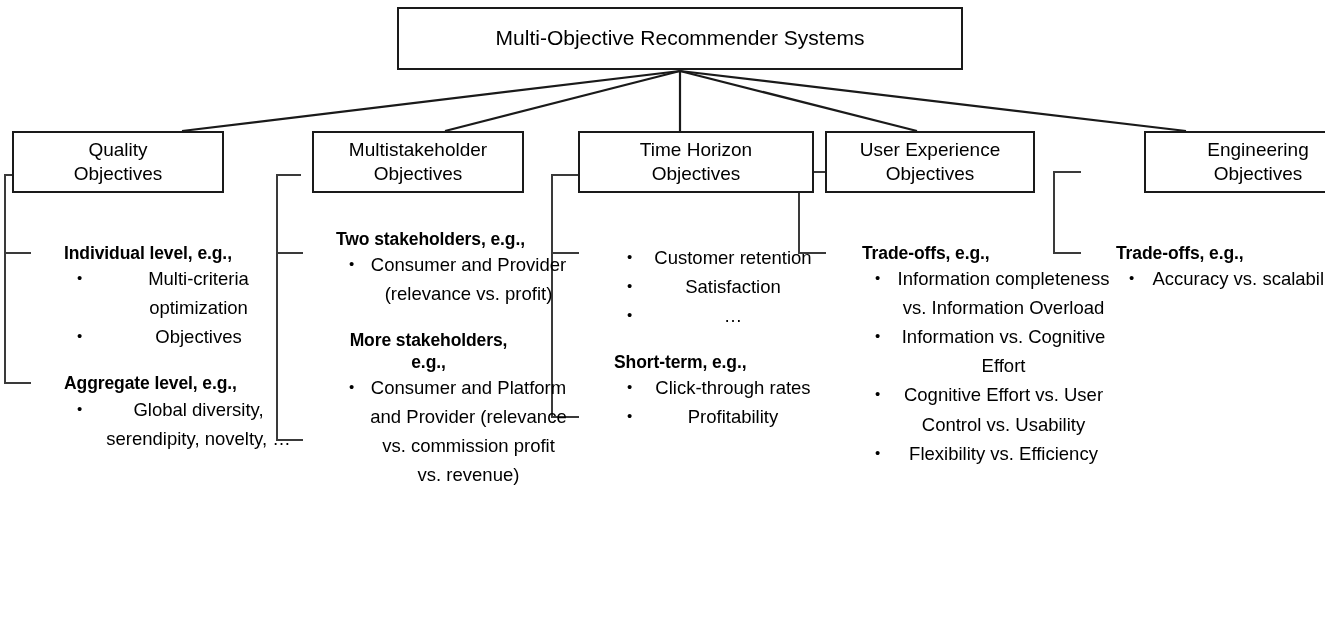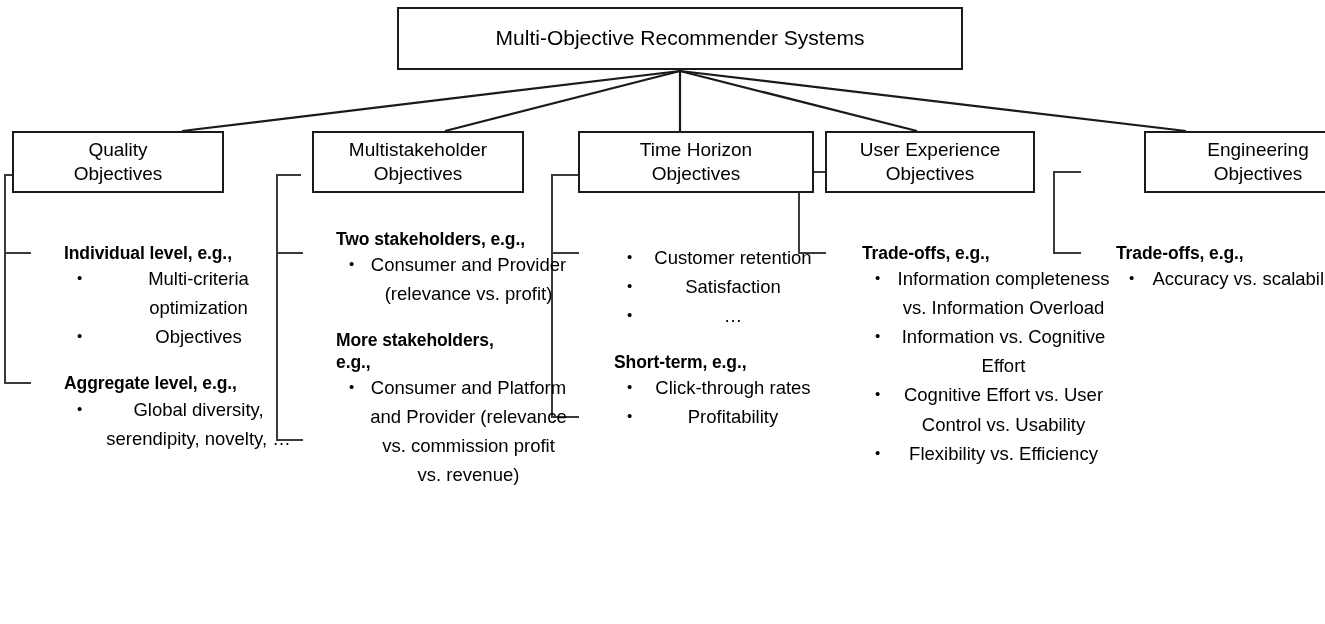--- a/index.html
+++ b/index.html
@@ -164,21 +164,21 @@
   </div>
 
   <div class="column-content" style="left:312px; top:229px; width:232px;">
     <div class="group-block">
       <div class="group-heading">Two stakeholders, e.g.,</div>
       <ul class="bullet-list">
         <li>Consumer and Provider (relevance vs. profit)</li>
       </ul>
     </div>
     <div class="group-block">
-      <div class="group-heading" style="max-width:185px;">More stakeholders, e.g.,</div>
+      <div class="group-heading" style="max-width:185px;text-align:center;">More stakeholders, e.g.,</div>
       <ul class="bullet-list">
         <li>Consumer and Platform and Provider (relevance vs. commission profit vs. revenue)</li>
       </ul>
     </div>
   </div>
 
   <div class="column-content" style="left:590px; top:243px; width:205px;">
     <div class="group-block">
       <ul class="bullet-list">
         <li>Customer retention</li>

